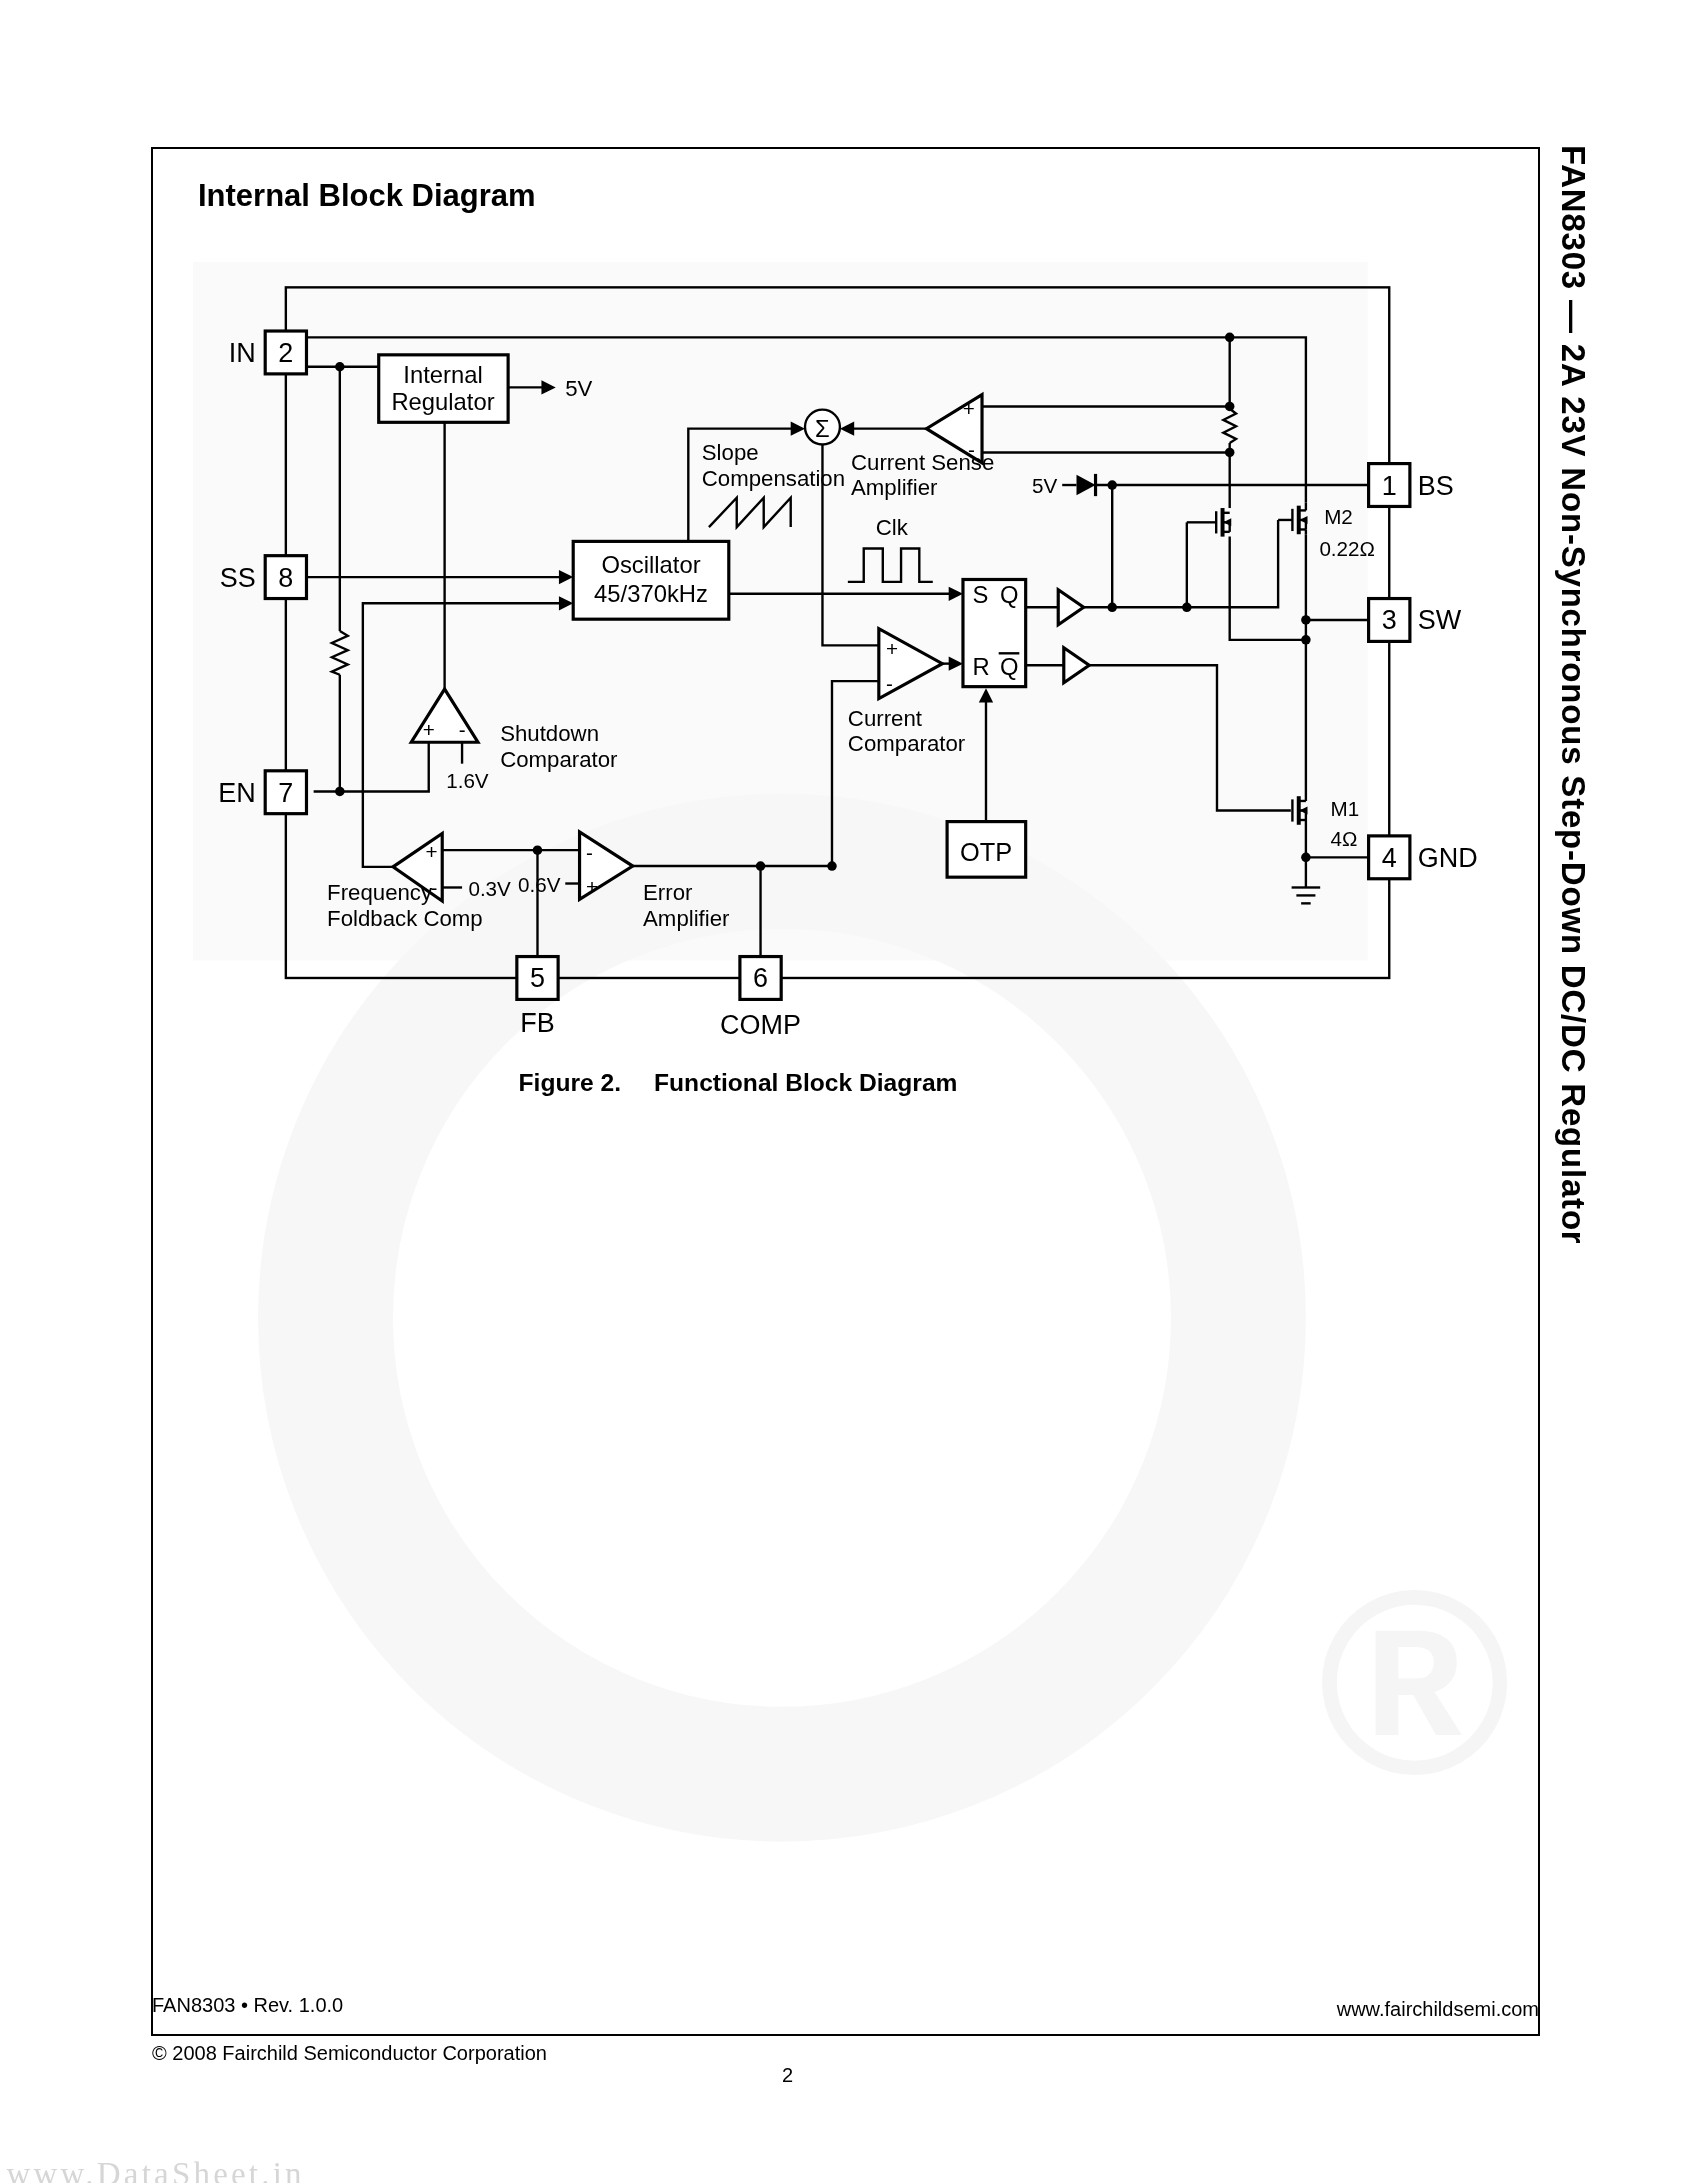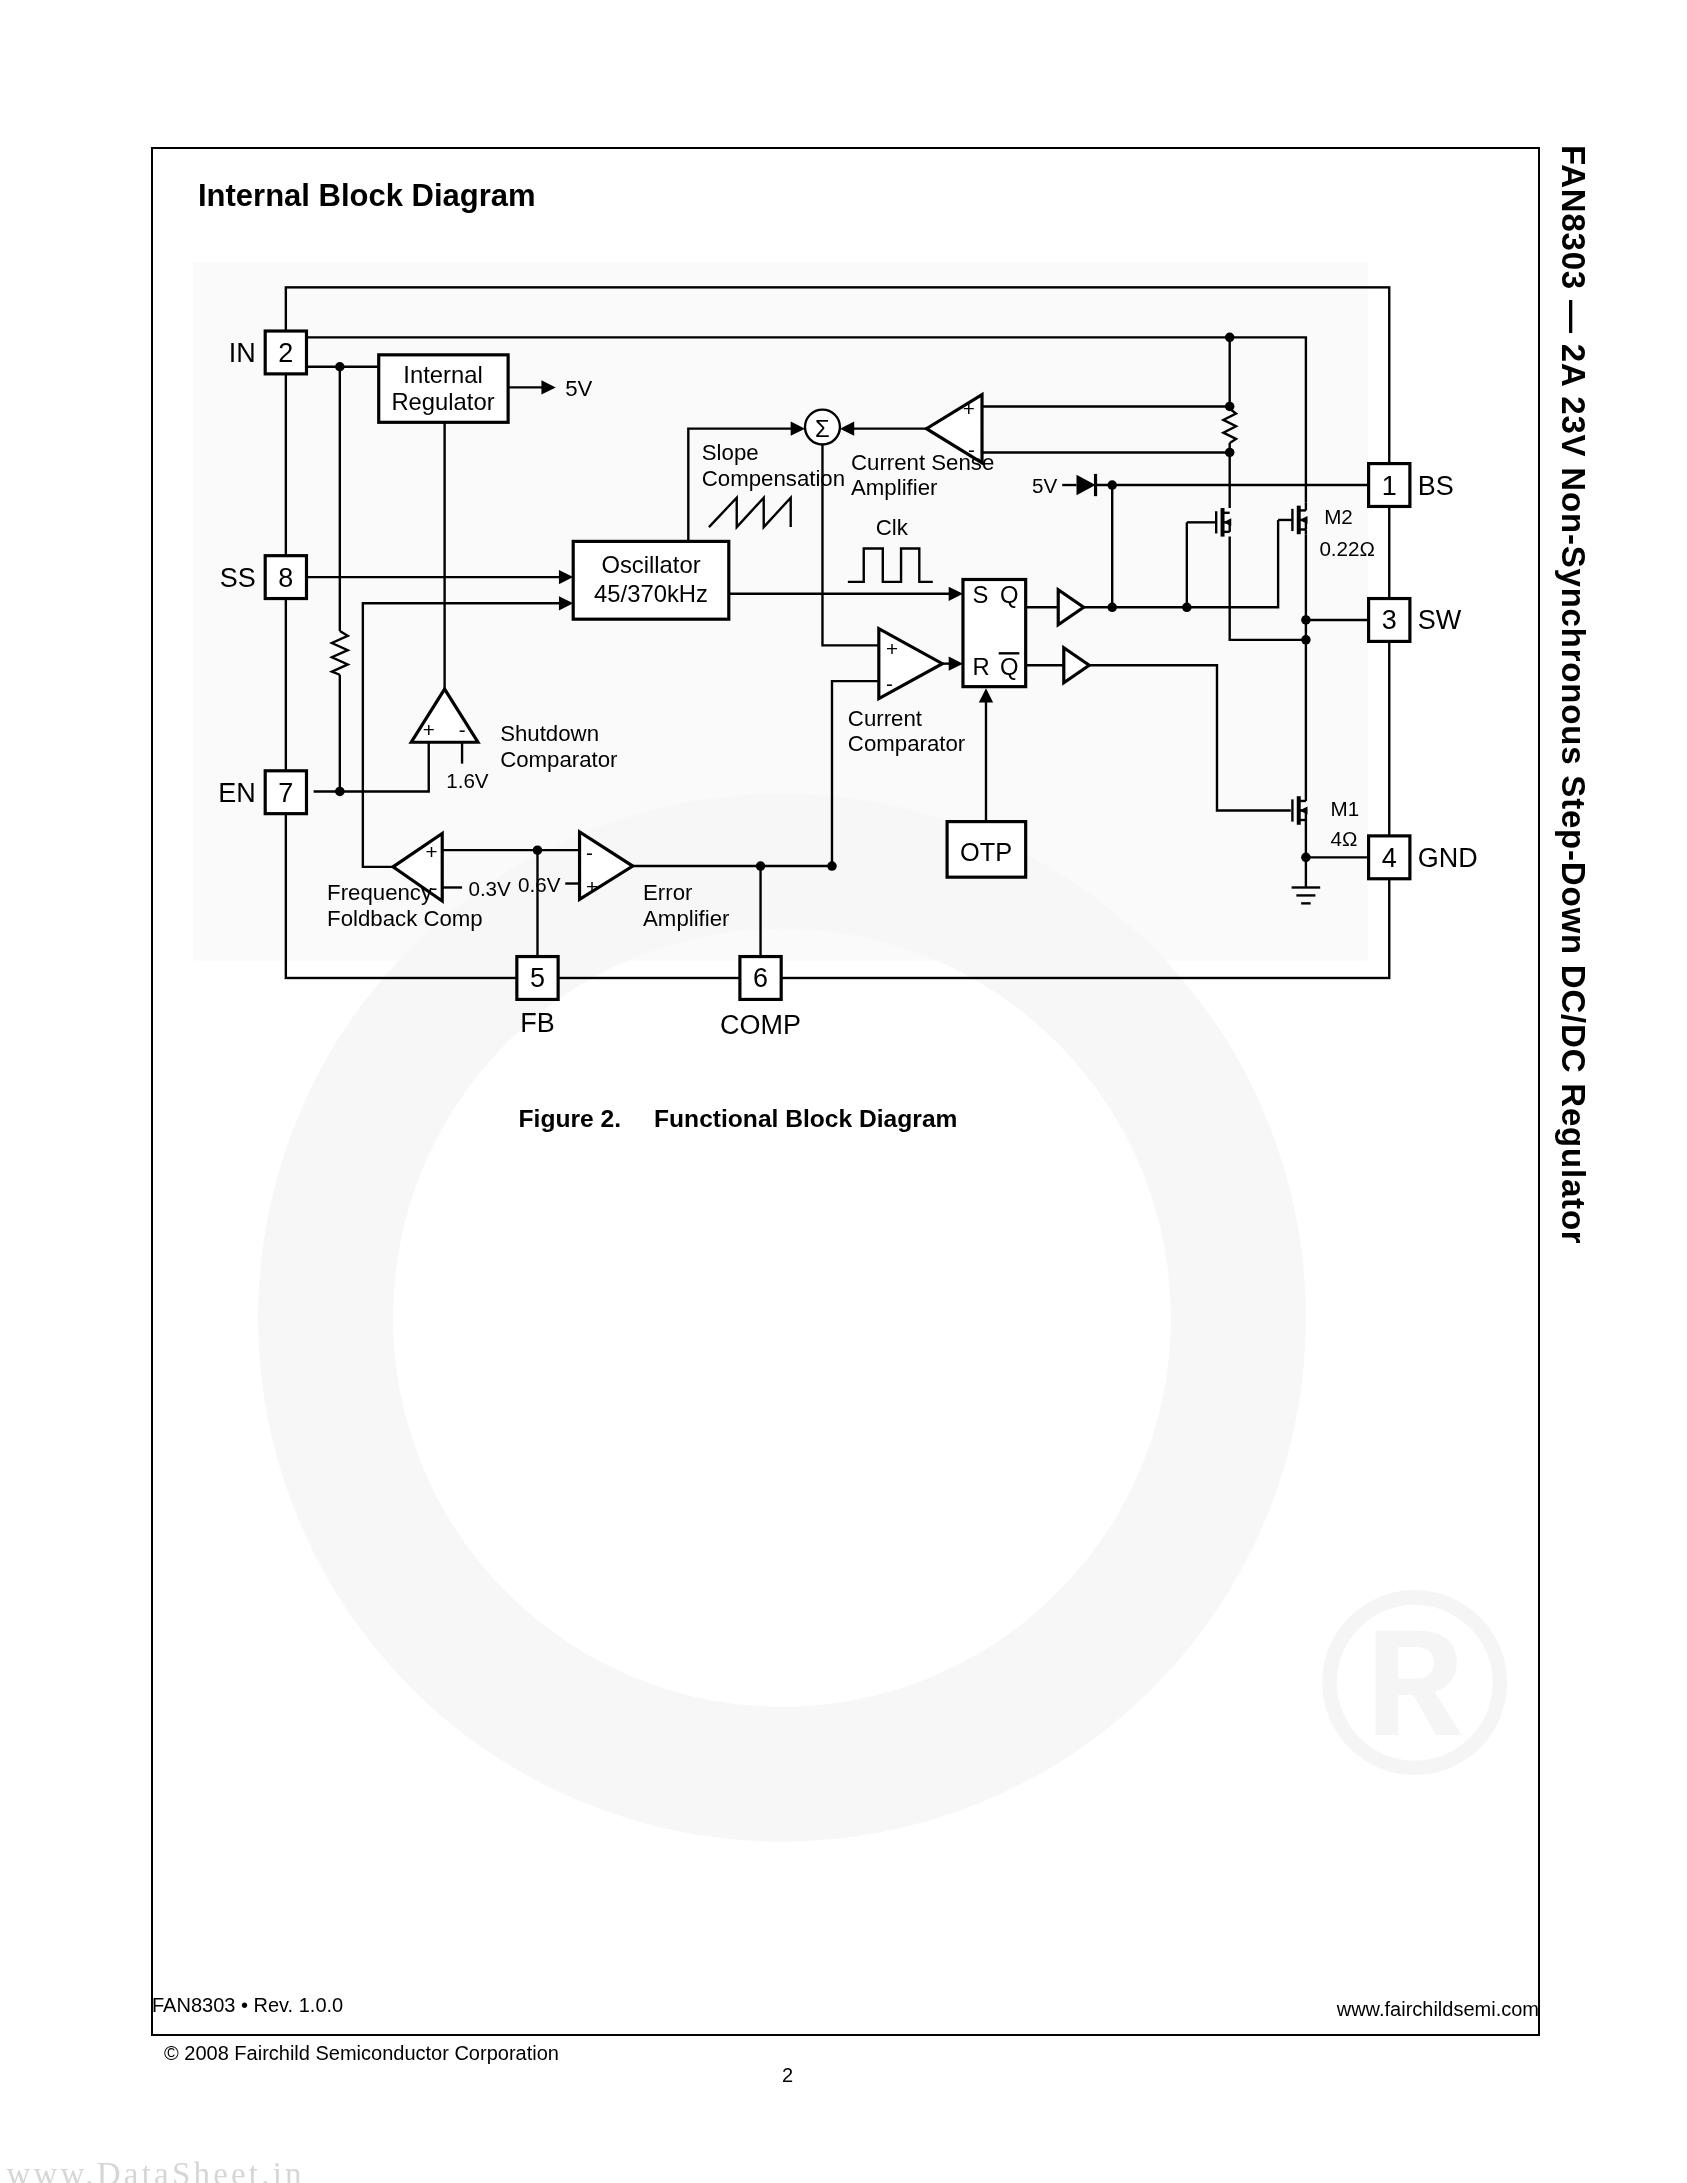--- a/index.html
+++ b/index.html
@@ -2,24 +2,24 @@
 <html style="font-size:12.7px"><head>
 <meta charset="utf-8">
 <style>
   html,body{margin:0;padding:0;background:#fff;}
   body{font-family:"Liberation Sans",sans-serif;color:#000;}
   #page{position:relative;width:1687px;height:2183px;background:#ffffff;overflow:hidden;}
   .abs{position:absolute;}
   #page-border{left:151px;top:147px;width:1385px;height:1885px;border:2.4px solid #000;}
   #doc-title{left:198px;top:178px;font-size:31px;font-weight:bold;letter-spacing:0px;}
   #sidebar-title{left:1554px;top:145px;font-size:33px;font-weight:bold;writing-mode:vertical-rl;letter-spacing:0.8px;white-space:nowrap;}
-  #figure-caption{left:349px;top:1069px;width:778px;text-align:center;font-size:24.6px;font-weight:bold;margin-top:36px;}
+  #figure-caption{left:349px;top:1069px;width:778px;text-align:center;font-size:24.6px;font-weight:bold;}
   #figure-caption .gap{display:inline-block;width:33px;}
   .footer{font-size:20px;}
-  #footer-copyright{left:164px;top:2042px;}
+  #footer-copyright{left:152px;top:2042px;}
   #footer-docrev{left:152px;top:1994px;}
   #footer-page{left:782px;top:2064px;}
   #footer-site{right:148px;top:1998px;}
   #wm-datasheet{left:6.4px;top:2156px;font-family:"Liberation Serif",serif;font-size:33px;color:#d6d6d6;letter-spacing:3.2px;}
   #wm-reg{left:1318px;top:1532px;font-size:262px;color:#f5f5f5;font-weight:bold;}
   svg{position:absolute;left:0;top:0;}
   svg text{font-family:"Liberation Sans",sans-serif;fill:#000;}
   .t26{font-size:26px;}
   .t28{font-size:28px;}
   .t30{font-size:30px;}

